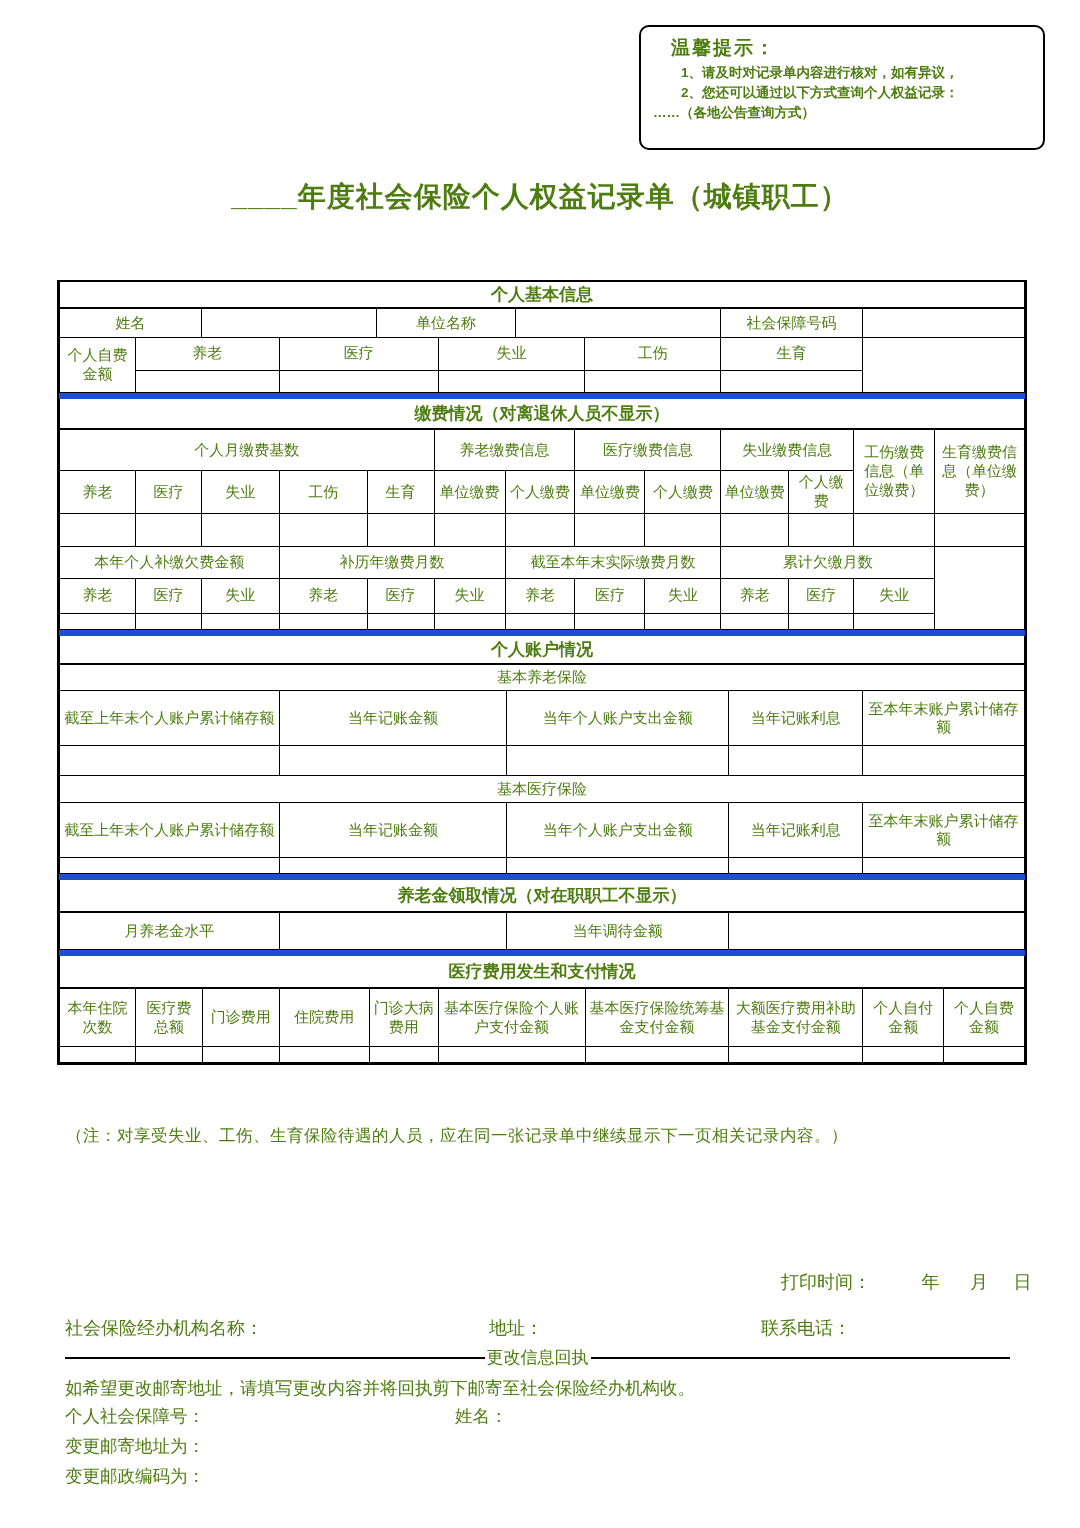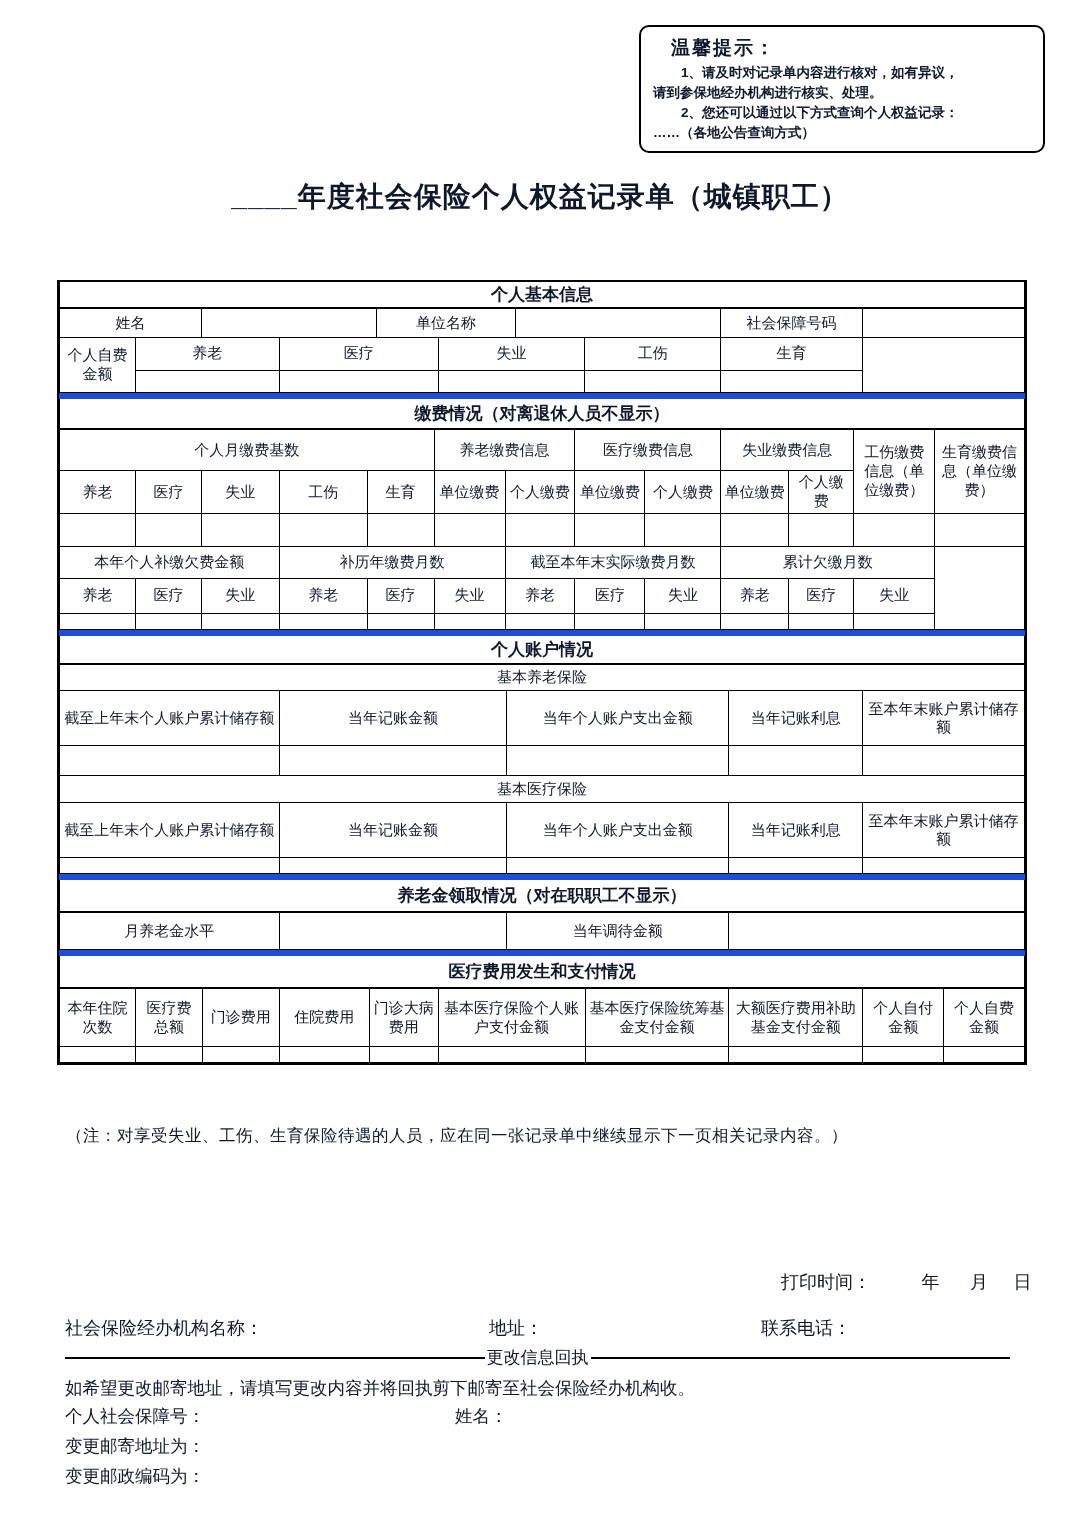--- a/index.html
+++ b/index.html
@@ -2,21 +2,21 @@
 <html><head>
 <meta charset="utf-8">
 <style>
   html,body { margin:0; padding:0; background:#ffffff; }
   .page {
     position: relative;
     width: 1080px;
     height: 1528px;
     background: #ffffff;
     font-family: "Liberation Serif", "DejaVu Serif", serif;
-    color: #0f172a;
+    color: #4d7c0f;
     overflow: hidden;
   }
   
   .tips-box {
     position: absolute;
     left: 639px; top: 25px;
     width: 378px; min-height: 106px;
     border: 2px solid #000;
     border-radius: 10px;
     padding: 7px 12px 8px 12px;
@@ -88,21 +88,20 @@
   .post-line { position: absolute; left: 65px; top: 1464px; font-size: 17.5px; }
 </style>
 </head>
 <body>
 
 <div class="page">
 
   <div class="tips-box">
     <div class="tips-title">温馨提示：</div>
     <div class="tips-line indent">1、请及时对记录单内容进行核对，如有异议，</div>
-    <div class="tips-line">请到参保地经办机构进行核实、处理。</div>
     <div class="tips-line indent">2、您还可以通过以下方式查询个人权益记录：</div>
     <div class="tips-line">……（各地公告查询方式）</div>
   </div>
 
   <div class="doc-title">____年度社会保险个人权益记录单（城镇职工）</div>
 
   <div class="table-wrap">
 
     <table class="s1">
       <colgroup>

